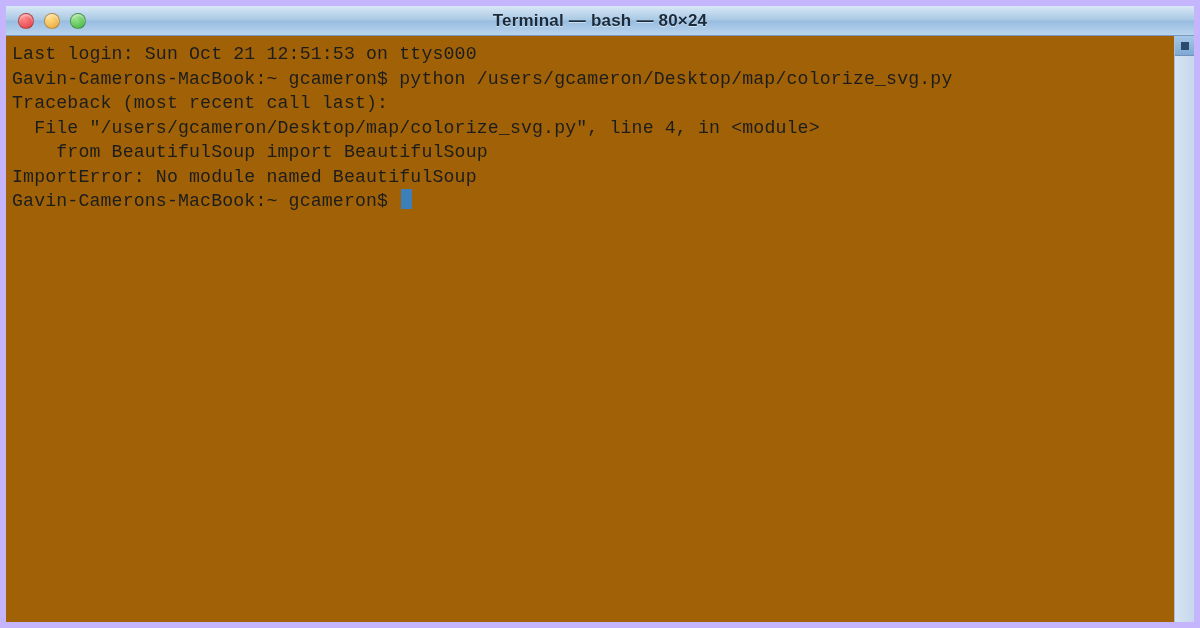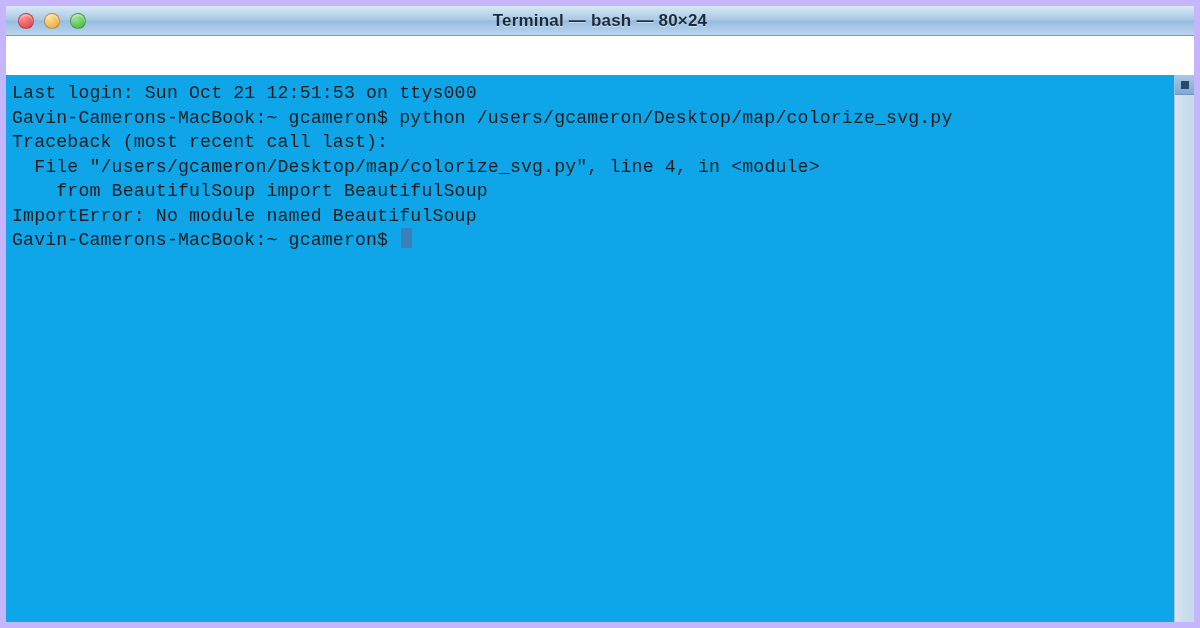--- a/index.html
+++ b/index.html
@@ -48,22 +48,21 @@
       font-family: "Lucida Grande", "Helvetica Neue", sans-serif;
       font-size: 17px;
       font-weight: bold;
       color: #1a2a3a;
       text-shadow: 0 1px 0 rgba(255,255,255,0.5);
       letter-spacing: 0.2px;
     }
     .content-area {
       flex: 1;
       display: flex;
-      background: #0ea5e9;
-      margin-top: 39px;
+      background: #a16207;
     }
     .terminal-body {
       flex: 1;
       padding: 6px 6px;
       font-size: 18.2px;
       line-height: 1.35;
       color: #1d1d1d;
       font-family: Monaco, Menlo, "Courier New", monospace;
       letter-spacing: 0.15px;
       white-space: pre-wrap;

